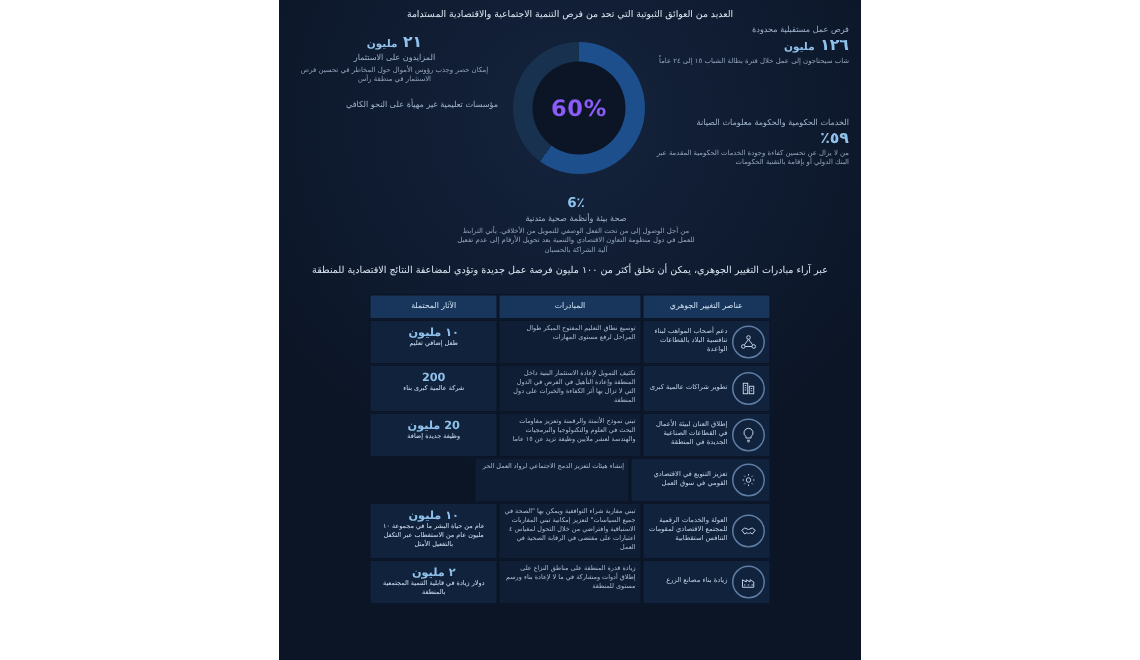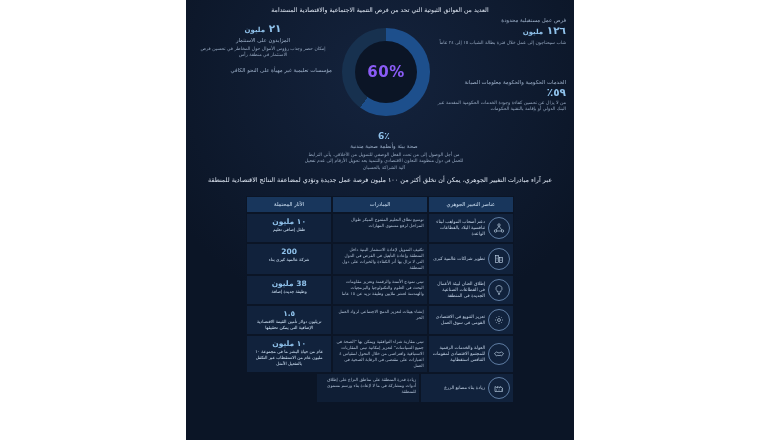--- a/index.html
+++ b/index.html
@@ -160,44 +160,39 @@
                 <svg viewBox="0 0 24 24">
                   <path d="M12 3a6 6 0 0 0-3.5 10.9V16h7v-2.1A6 6 0 0 0 12 3z"></path>
                   <path d="M10 19h4M10.5 21h3"></path>
                 </svg>
               </span>
           <span class="txt">إطلاق العنان لبيئة الأعمال في القطاعات الصناعية الجديدة في المنطقة</span>
         </div>
           </div>
         <div class="cell c-b">تبني نموذج الأتمتة والرقمنة وتعزيز مقاومات البحث في العلوم والتكنولوجيا والبرمجيات والهندسة لعشر ملايين وظيفة تزيد عن ١٥ عاما</div>
         <div class="cell c-c">
-          <span class="kpi">38 مليون</span>
+          <span class="kpi">20 مليون</span>
           <span>وظيفة جديدة</span>
           <span>إضافة</span>
         </div>
       </div>
 
       <div class="trow">
         <div class="cell c-a">
             <div class="inner">
           <span class="ico">
                 <svg viewBox="0 0 24 24">
                   <circle cx="12" cy="12" r="3"></circle>
                   <path d="M12 4v2M12 18v2M4 12h2M18 12h2M6.3 6.3l1.4 1.4M16.3 16.3l1.4 1.4M17.7 6.3l-1.4 1.4M7.7 16.3l-1.4 1.4"></path>
                 </svg>
               </span>
           <span class="txt">تعزيز التنويع في الاقتصادي القومي في سوق العمل</span>
         </div>
           </div>
         <div class="cell c-b">إنشاء هيئات لتعزيز الدمج الاجتماعي لرواد العمل الحر</div>
-        <div class="cell c-c">
-          <span class="kpi">١.٥</span>
-          <span>تريليون دولار</span>
-          <span>تأمين القيمة الاقتصادية الإضافية التي يمكن تحقيقها</span>
-        </div>
       </div>
 
       <div class="trow">
         <div class="cell c-a">
             <div class="inner">
           <span class="ico">
                 <svg viewBox="0 0 24 24">
                   <path d="M3 11l4-3 5 2 5-2 4 3-4 5-3-2-2 2-2-2-3 2z"></path>
                 </svg>
               </span>
@@ -218,17 +213,22 @@
           <span class="ico">
                 <svg viewBox="0 0 24 24">
                   <path d="M4 19V9l5 3V9l5 3V9l5 3v7z"></path>
                   <path d="M6 16h2M11 16h2M16 16h2"></path>
                 </svg>
               </span>
           <span class="txt">زيادة بناء مصانع الزرع</span>
         </div>
           </div>
         <div class="cell c-b">زيادة قدرة المنطقة على مناطق النزاع على إطلاق أدوات ومشاركة في ما لا لإعادة بناء ورسم مستوى للمنطقة</div>
+        <div class="cell c-c">
+          <span class="kpi">٢ مليون</span>
+          <span>دولار</span>
+          <span>زيادة في قابلية التنمية المجتمعية بالمنطقة</span>
+        </div>
       </div>
 
     </div>
   </div>
 </div>
 
 </body></html>

